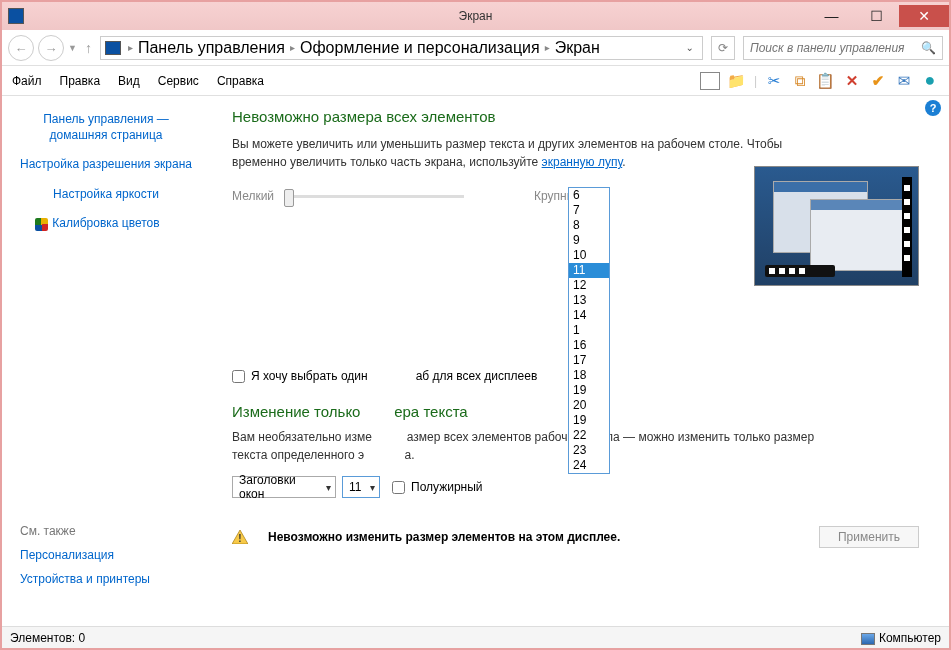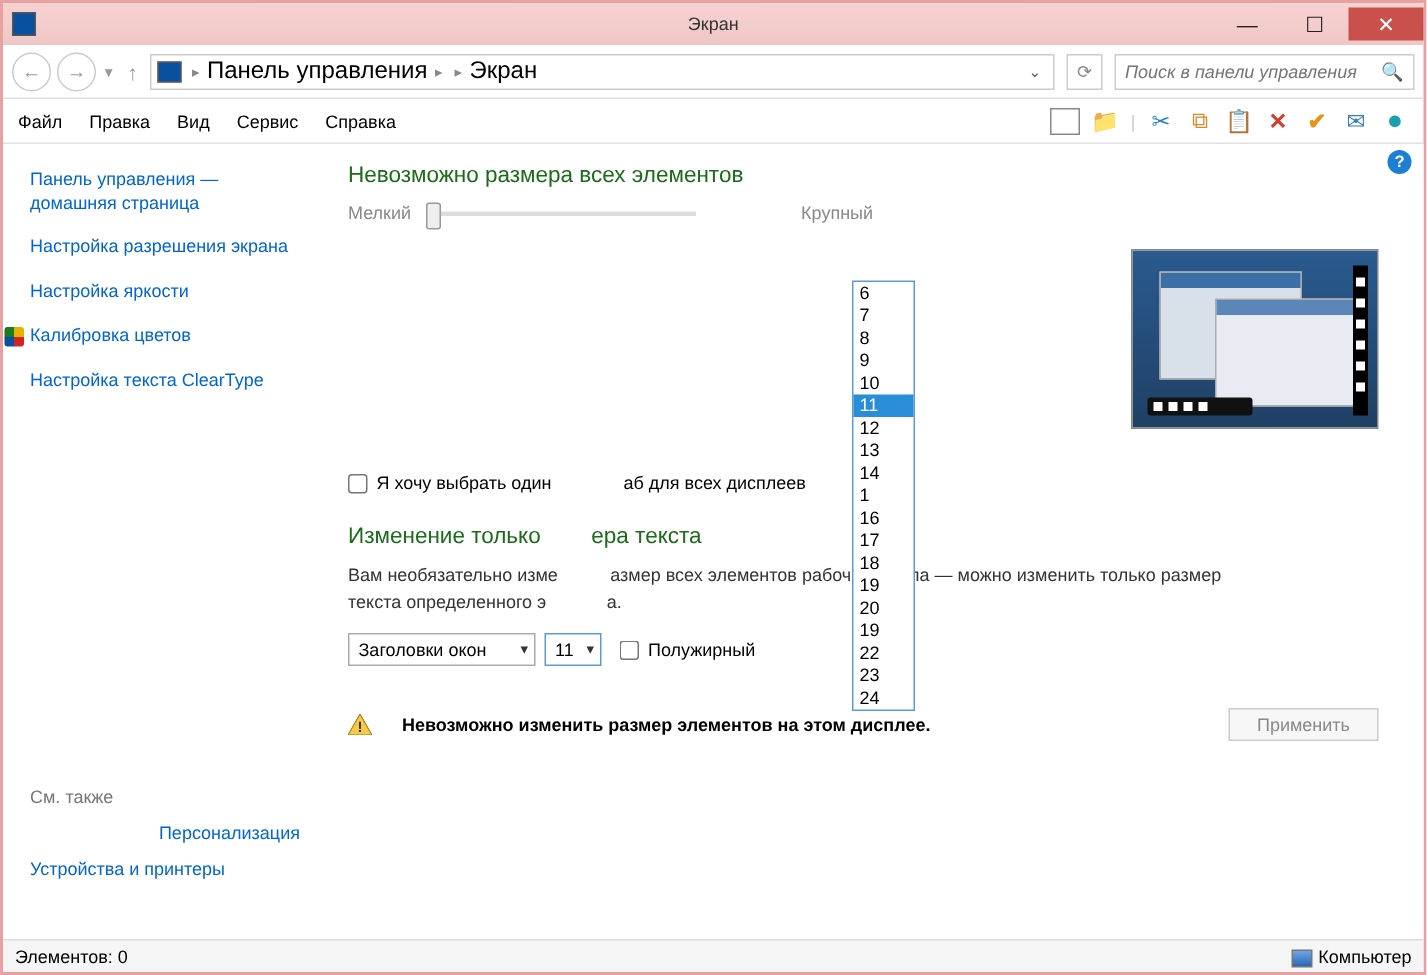--- a/index.html
+++ b/index.html
@@ -23,21 +23,21 @@
 .refresh { width: 24px; height: 24px; border: 1px solid #ccc; display: flex; align-items: center; justify-content: center; color: #888; margin: 0 4px; }
 .searchbox { width: 200px; height: 24px; border: 1px solid #ccc; display: flex; align-items: center; padding: 0 6px; }
 .searchbox input { border: none; outline: none; flex: 1; font-size: 12px; font-style: italic; color: #888; background: transparent; }
 .searchbox .sicon { color: #888; }
 .menubar { height: 30px; border-bottom: 1px solid #e0e0e0; display: flex; align-items: center; padding: 0 10px; gap: 18px; }
 .menubar .mi { font-size: 12px; color: #000; }
 .toolbar-icons { margin-left: auto; display: flex; align-items: center; gap: 8px; }
 .toolbar-icons .ticon { width: 18px; height: 18px; display: inline-flex; align-items: center; justify-content: center; font-size: 15px; }
 .content { flex: 1; display: flex; background: #fff; position: relative; overflow: hidden; }
 .sidebar { width: 200px; padding: 16px 10px 10px 18px; }
-.sidebar a { display: block; color: #0066cc; font-size: 12px; margin-bottom: 14px; text-decoration: none; line-height: 1.3; }
+.sidebar a { display: block; color: #0066cc; font-size: 12px; margin-bottom: 14px; text-decoration: none; line-height: 1.3; text-align: center; }
 .sidebar .with-icon { position: relative; padding-left: 0; }
 .shield { display: inline-block; width: 13px; height: 13px; background: conic-gradient(#e8b000 0 25%, #d02424 0 50%, #0a50a1 0 75%, #1e7a1e 0); border-radius: 2px; vertical-align: middle; margin-right: 4px; margin-left: -17px; }
 .see-also { position: absolute; bottom: 40px; left: 18px; width: 180px; }
 .see-also .hdr { color: #777; font-size: 12px; margin-bottom: 10px; }
 .main { flex: 1; padding: 12px 30px 0 30px; position: relative; }
 .h1 { color: #1a6b1a; font-size: 15px; font-weight: normal; margin-bottom: 10px; }
 .desc { font-size: 12px; color: #333; line-height: 1.5; margin-bottom: 18px; max-width: 590px; }
 .desc a { color: #0066cc; text-decoration: underline; }
 .slider-row { display: flex; align-items: center; gap: 10px; margin-bottom: 8px; }
 .slider-label { font-size: 12px; color: #888; }
@@ -51,21 +51,21 @@
 .preview .strip { position: absolute; right: 6px; top: 10px; width: 10px; height: 100px; background: #000; }
 .preview .strip::before { content:""; position:absolute; top:8px; left:2px; width:6px; height:6px; background:#fff; box-shadow: 0 14px 0 #fff, 0 28px 0 #fff, 0 42px 0 #fff, 0 56px 0 #fff, 0 70px 0 #fff; }
 .preview .task { position:absolute; left:10px; bottom:8px; width:70px; height:12px; background:#111; border-radius:2px; }
 .preview .task::before{content:"";position:absolute;left:4px;top:3px;width:6px;height:6px;background:#fff;box-shadow:10px 0 0 #fff,20px 0 0 #fff,30px 0 0 #fff;}
 .checkbox-row { display: flex; align-items: center; gap: 6px; margin: 18px 0 20px 0; font-size: 12px; }
 .checkbox-row input { width: 13px; height: 13px; }
 .h2 { color: #1a6b1a; font-size: 15px; font-weight: normal; margin-bottom: 8px; }
 .controls-row { display: flex; align-items: center; gap: 6px; margin-top: 12px; }
 .combo { height: 22px; border: 1px solid #aaa; background: #fff; font-size: 12px; padding: 0 18px 0 6px; display: flex; align-items: center; position: relative; }
 .combo::after { content: "▾"; position: absolute; right: 4px; color: #333; font-size: 10px; }
-.combo.wide { width: 125px; }
+.combo.wide { width: 104px; }
 .combo.narrow { width: 38px; border-color: #5a9bd8; }
 .dropdown-list { position: absolute; left: 366px; top: 91px; width: 42px; border: 1px solid #5a9bd8; background: #fff; z-index: 100; font-size: 12px; }
 .dropdown-list .opt { padding: 0 4px; height: 15px; line-height: 15px; }
 .dropdown-list .opt.sel { background: #2a8dd8; color: #fff; }
 .warning-row { display: flex; align-items: center; gap: 8px; margin-top: 28px; }
 .warn-icon { width: 16px; height: 14px; }
 .warn-icon svg { display:block; }
 .warning-row b { font-size: 12px; font-weight: bold; padding-left: 12px; }
 .apply-btn { margin-left: auto; padding: 3px 18px; border: 1px solid #ccc; background: #f7f7f7; color: #888; font-size: 12px; }
 .help-icon { position: absolute; right: 8px; top: 4px; width: 16px; height: 16px; background:#1b7fd4; color:#fff; border-radius:50%; display:flex; align-items:center; justify-content:center; font-size:11px; font-weight:bold; }
@@ -91,20 +91,21 @@
   <div class="navbar">
     <div class="nav-arrow">←</div>
     <div class="nav-arrow">→</div>
     <span style="color:#999;font-size:9px;">▼</span>
     <span class="nav-up">↑</span>
     <div class="breadcrumb">
       <span class="bc-icon"></span>
       <span class="bc-sep">▸</span>
       <span class="bc-item">Панель управления</span>
       <span class="bc-sep">▸</span>
+      <span class="bc-item">Оформление и персонализация</span>
       <span class="bc-sep">▸</span>
       <span class="bc-item">Экран</span>
       <span class="bc-dropdown">⌄</span>
     </div>
     <div class="refresh">⟳</div>
     <div class="searchbox">
       <input placeholder="Поиск в панели управления" style="">
       <span class="sicon">🔍</span>
     </div>
   </div>
@@ -130,31 +131,33 @@
   </div>
 
   <div class="content">
     <span class="help-icon">?</span>
 
     <div class="sidebar">
       <a>Панель управления — домашняя страница</a>
       <a>Настройка разрешения экрана</a>
       <a>Настройка яркости</a>
       <a class="with-icon"><span class="shield"></span><span>Калибровка цветов</span></a>
-      <a>Настройка текста ClearType</a>
     </div>
 
     <div class="see-also">
       <div class="hdr">См. также</div>
-      <a style="color:#0066cc;display:block;margin-bottom:10px;font-size:12px;text-decoration:none;text-align:right;">Персонализация</a>
+      <a style="color:#0066cc;display:block;margin-bottom:10px;font-size:12px;text-decoration:none;">Персонализация</a>
       <a style="color:#0066cc;display:block;font-size:12px;text-decoration:none;">Устройства и принтеры</a>
     </div>
 
     <div class="main">
       <div class="h1">Невозможно размера всех элементов</div>
+      <div class="desc">
+        <span>Вы можете увеличить или уменьшить размер текста и других элементов на рабочем столе. Чтобы временно увеличить только часть экрана, используйте </span><a>экранную лупу</a>.
+      </div>
 
       <div class="slider-row">
         <span class="slider-label">Мелкий</span>
         <div class="slider-track">
           <div class="slider-thumb"></div>
         </div>
         <span class="slider-label" style="margin-left:60px;">Крупный</span>
       </div>
 
       <div class="preview">

